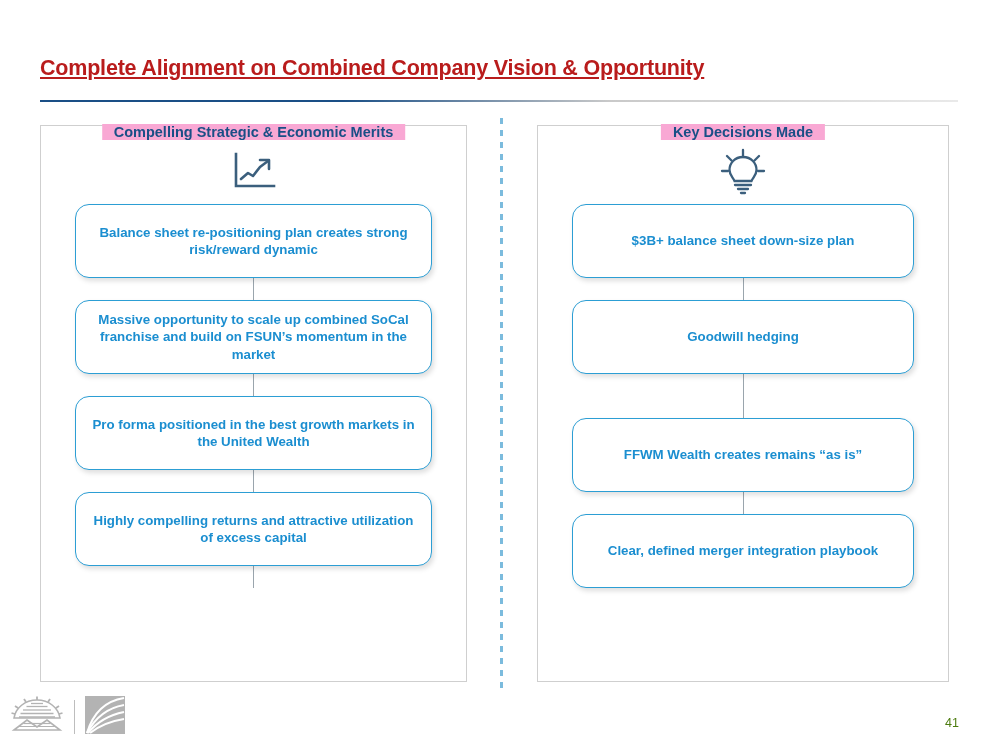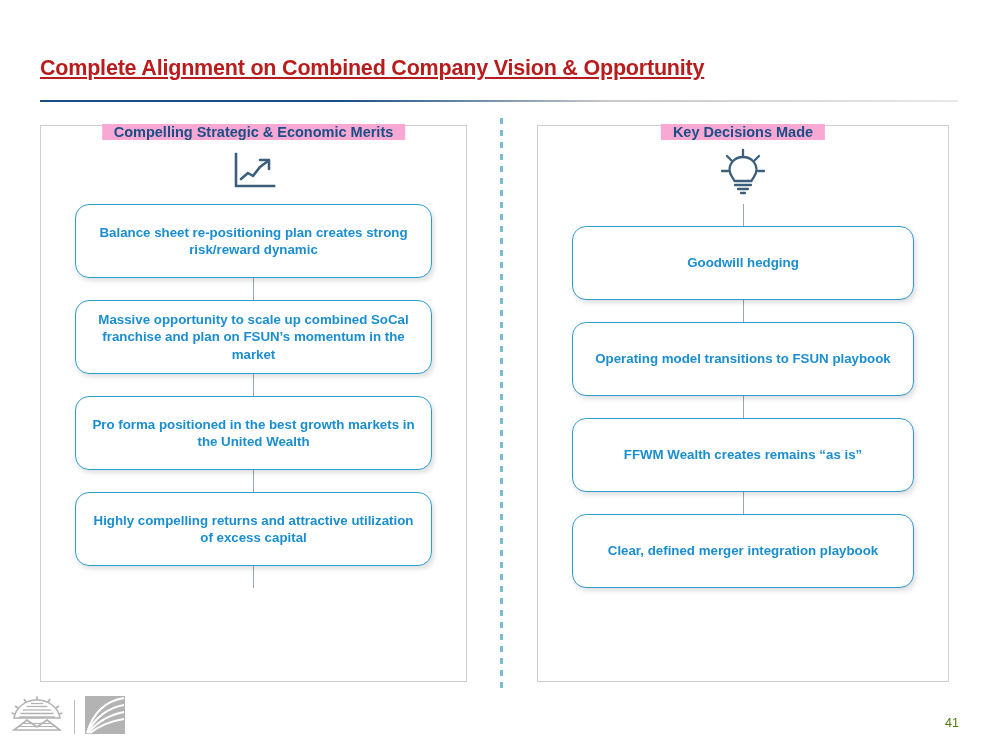--- a/index.html
+++ b/index.html
@@ -171,21 +171,21 @@
 
     <div class="node-wrap">
       <div class="node">
         <span class="node-text">Balance sheet re-positioning plan creates strong risk/reward dynamic</span>
       </div>
     </div>
     <div class="connector"></div>
 
     <div class="node-wrap">
       <div class="node">
-        <span class="node-text">Massive opportunity to scale up combined SoCal franchise and plan on FSUN’s momentum in the market</span>
+        <span class="node-text">Massive opportunity to scale up combined SoCal franchise and build on FSUN’s momentum in the market</span>
       </div>
     </div>
     <div class="connector"></div>
 
     <div class="node-wrap">
       <div class="node">
         <span class="node-text">Pro forma positioned in the best growth markets in the United Wealth</span>
       </div>
     </div>
     <div class="connector"></div>
@@ -215,34 +215,34 @@
         <path d="M26 9 C17.5 9 12.5 15.5 12.5 22 C12.5 27 16 29.5 17.5 33 L34.5 33 C36 29.5 39.5 27 39.5 22 C39.5 15.5 34.5 9 26 9 Z"></path>
         <line x1="18" y1="37" x2="34" y2="37"></line>
         <line x1="21" y1="41" x2="31" y2="41"></line>
         <line x1="24" y1="45" x2="28" y2="45"></line>
       </g>
     </svg>
   </div>
 
   <div class="chain">
 
+    <div class="node-wrap">
+      <div class="node">
+        <span class="node-text">$3B+ balance sheet down-size plan</span>
+      </div>
+    </div>
     <div class="connector"></div>
 
     <div class="node-wrap">
       <div class="node">
         <span class="node-text">Goodwill hedging</span>
       </div>
     </div>
     <div class="connector"></div>
 
-    <div class="node-wrap">
-      <div class="node">
-        <span class="node-text">Operating model transitions to FSUN playbook</span>
-      </div>
-    </div>
     <div class="connector"></div>
 
     <div class="node-wrap">
       <div class="node">
         <span class="node-text">FFWM Wealth creates remains “as is”</span>
       </div>
     </div>
     <div class="connector"></div>
 
     <div class="node-wrap">

